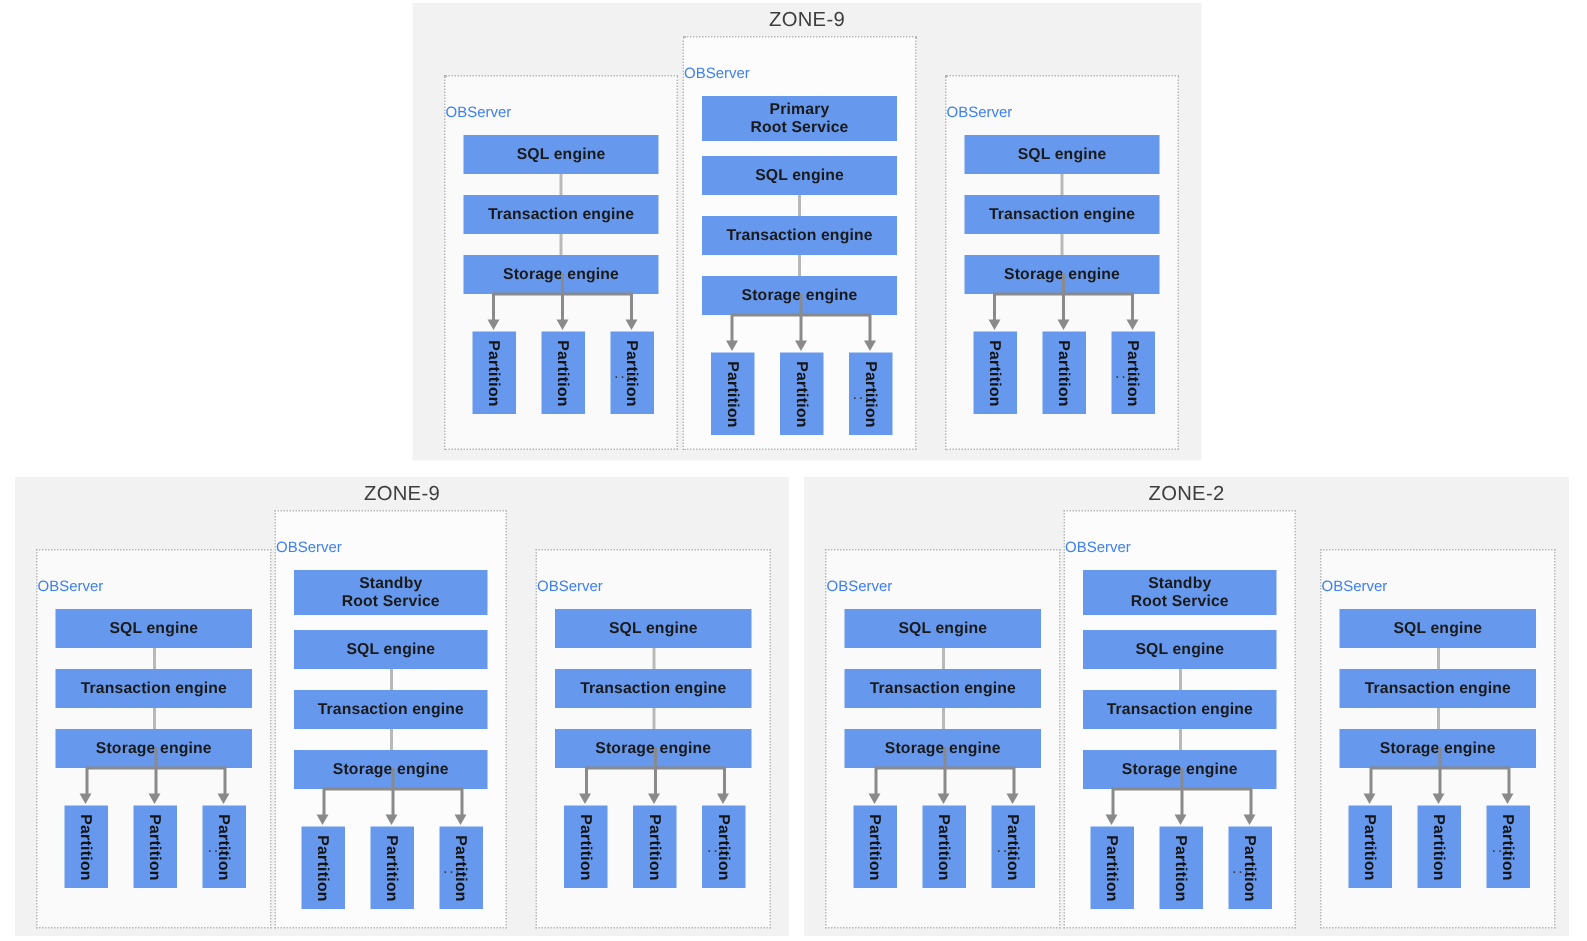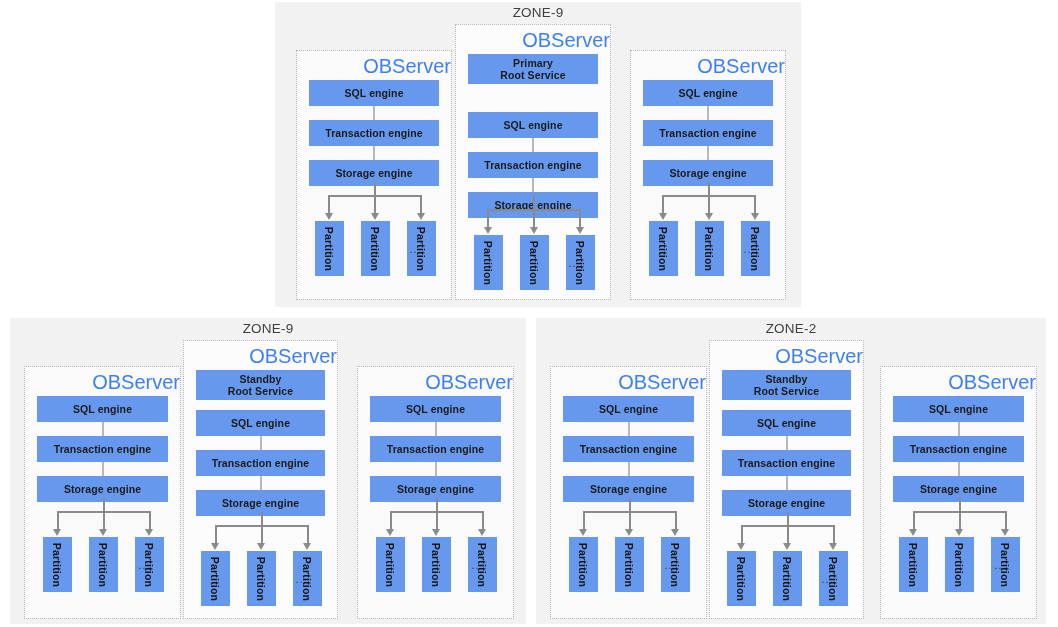--- a/index.html
+++ b/index.html
@@ -38,25 +38,25 @@
   .observer {
     position: absolute;
     border: 1px dotted #b6b6b6;
     background: #fafafa;
     box-sizing: border-box;
   }
   .observer.center {
     background: #fcfcfc;
   }
   .ob-title {
-    text-align: right;
+    text-align: left;
     color: #3d7ff5;
-    font-size: 20px;
+    font-size: 10px;
     line-height: 20px;
-    margin-top: 5px;
+    margin-top: 15px;
     margin-bottom: 4px;
     white-space: nowrap;
   }
 
   
   .stack {
     position: relative;
     padding: 0 12px;
   }
   .ebox {
@@ -177,21 +177,21 @@
           </div>
           <div class="dots" style="position: absolute; left: 94.5px; top: 23.5px; width: 13px;">...</div>
           <div class="part" style="width: 29px; height: 55px; margin-left: 17px;">
             <span>Partition</span>
           </div>
         </div>
       </div>
       <div class="observer center" style="left: 180px; top: 22px; width: 156px; height: 276px;">
         <div class="ob-title">OBServer</div>
         <div class="stack">
-          <div class="ebox rootsvc rs" style="height: 30px; margin-bottom: 28px;">Primary
+          <div class="ebox rootsvc rs" style="height: 30px; margin-bottom: 10px;">Primary
 Root Service</div>
           <div class="ebox h1" style="height: 26px;">SQL engine</div>
           <div class="vlink" style="height: 14px;"></div>
           <div class="ebox h1" style="height: 26px;">Transaction engine</div>
           <div class="vlink" style="height: 14px;"></div>
           <div class="ebox h1" style="height: 26px;">Storage engine</div>
         </div>
         <div class="fanout" style="position: absolute; left: 0px; top: 0px; width: 156px; height: 276px; pointer-events: none;">
           <div class="fan-stem" style="left: 77px; top: 171px; height: 13px;"></div>
           <div class="fan-bar" style="left: 32px; top: 184px; width: 92px;"></div>

